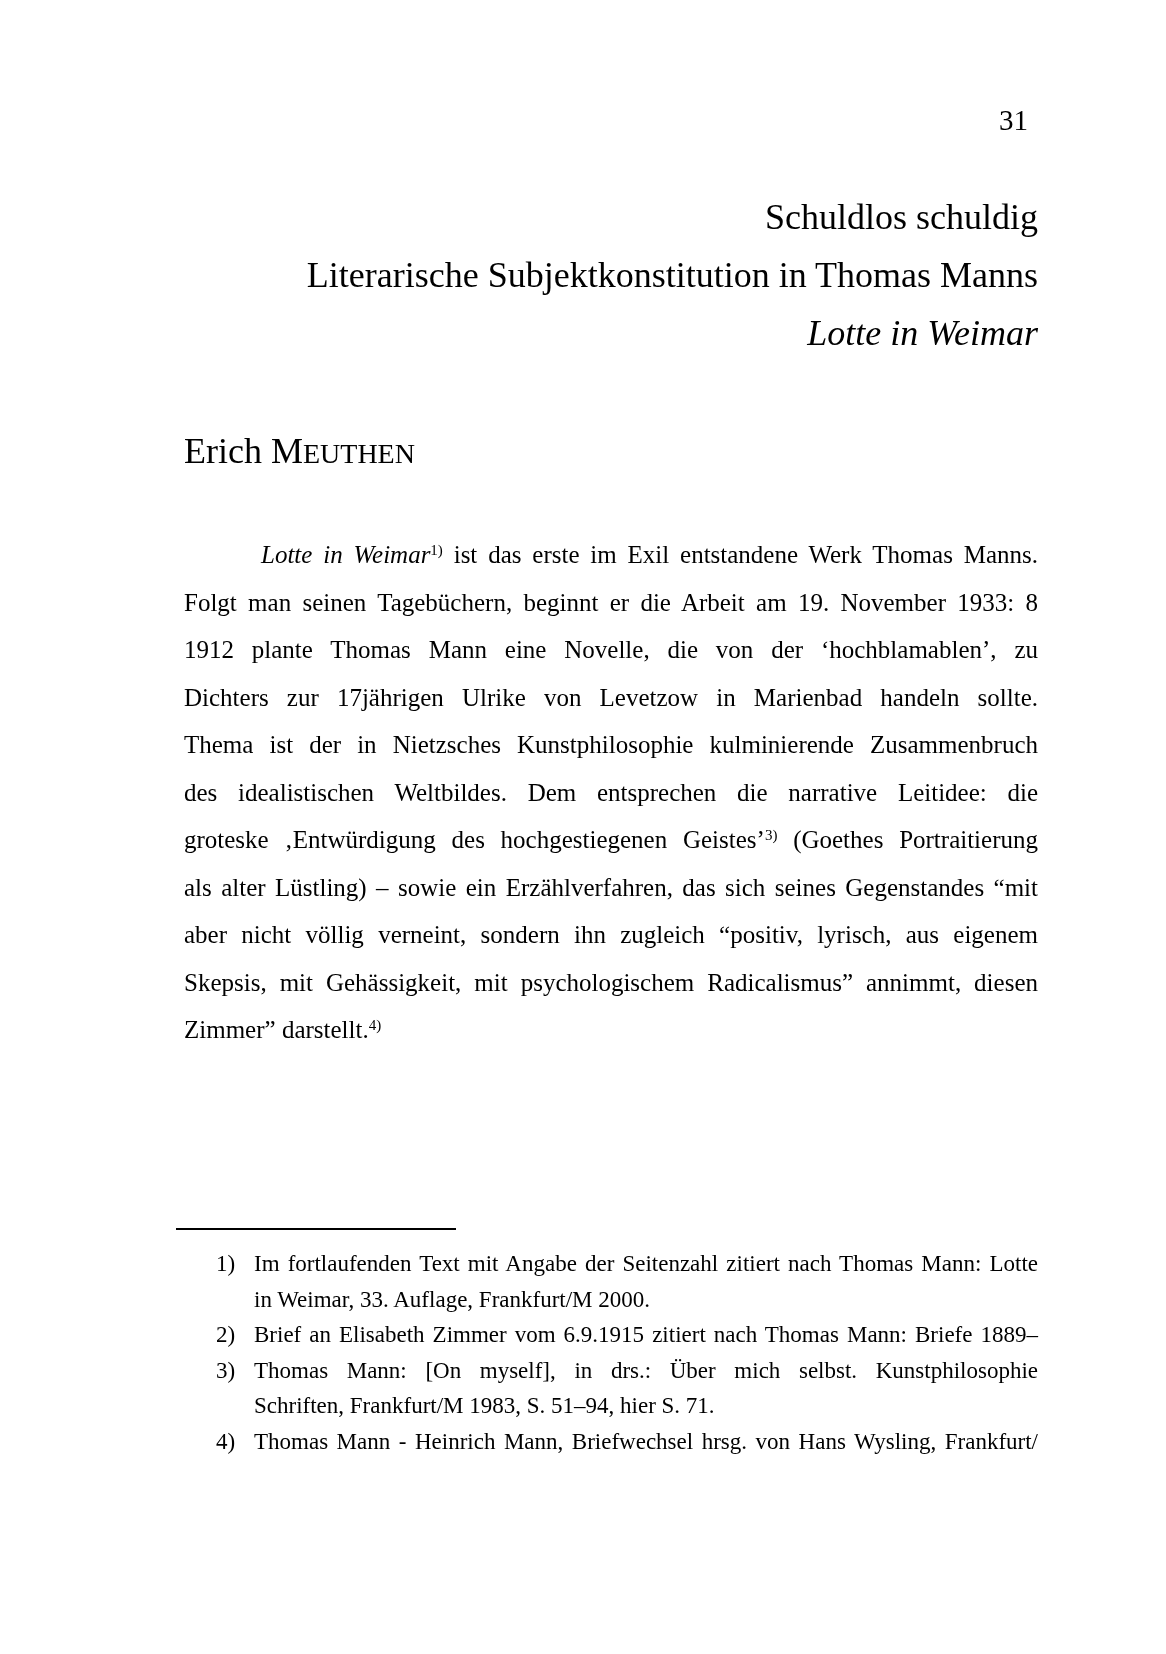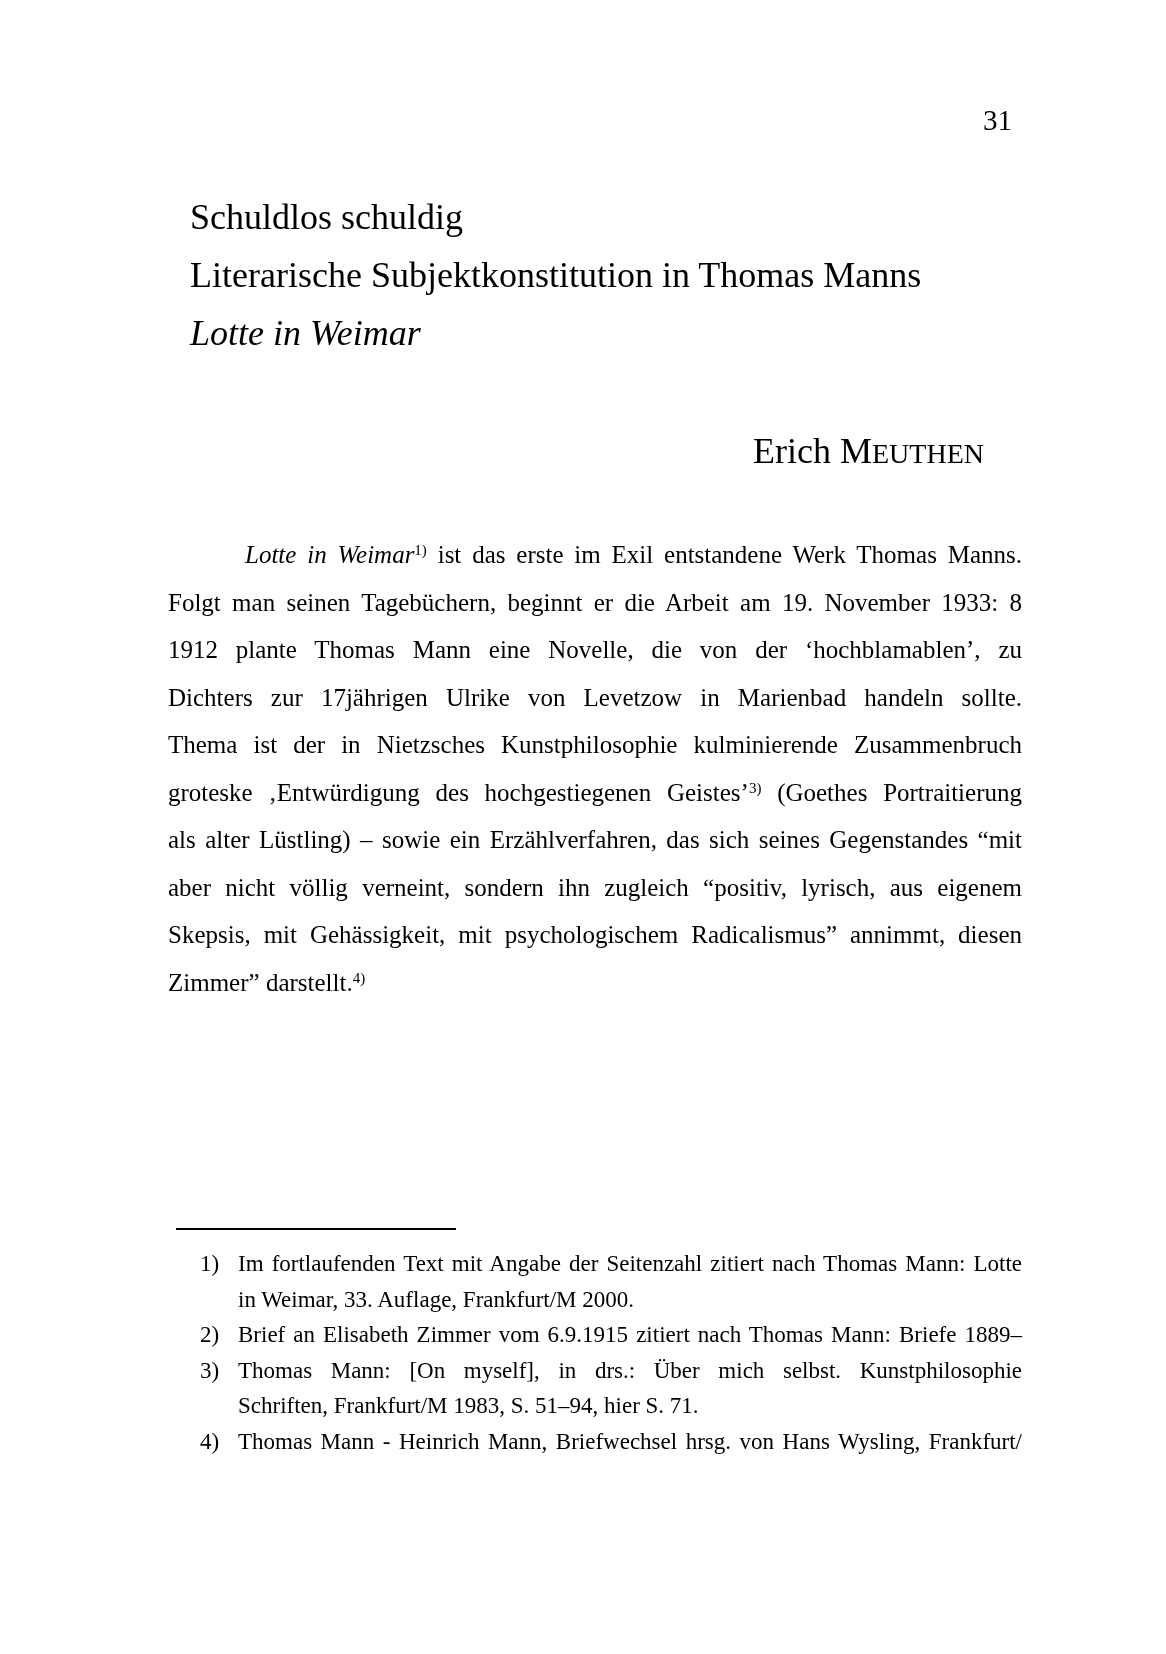--- a/index.html
+++ b/index.html
@@ -1,24 +1,24 @@
 <!DOCTYPE html>
 <html><head>
 <meta charset="utf-8">
 <style>
   html,body{margin:0;padding:0}
   body{width:1166px;height:1654px;background:#ffffff;color:#000;
        font-family:"Liberation Serif",serif;position:relative;overflow:hidden}
-  .abs{position:absolute;left:168px;width:854px;box-sizing:border-box}
+  .abs{position:absolute;left:184px;width:854px;box-sizing:border-box}
   .page-number{top:104px;text-align:right;padding-right:10px;font-size:29px}
-  .title-line{text-align:left;padding-left:22px;font-size:36px;white-space:nowrap}
+  .title-line{text-align:right;padding-left:22px;font-size:36px;white-space:nowrap}
   #t1{top:196px}
   #t2{top:254px}
   #t3{top:312px;font-style:italic}
-  .author{top:430px;text-align:right;padding-right:38px;font-size:36px}
+  .author{top:430px;padding-right:38px;font-size:36px}
   .author .sc{font-size:28px}
   .body-text{top:531px;font-size:25px;line-height:47.5px}
   .line{text-align:justify}
   .line.just{text-align-last:justify}
   .line.indent{text-indent:77px}
   .it{font-style:italic}
   .sup{font-size:60%;vertical-align:0.55em;line-height:0}
   .separator{top:1228px;left:176px;width:280px;border-top:2px solid #000;position:absolute}
   .footnotes{top:1246px;font-size:23px;line-height:35.5px}
   .fn{display:flex}
@@ -37,20 +37,21 @@
 <div class="abs title-line" id="t3">Lotte in Weimar</div>
 
 <div class="abs author"><span>Erich M</span><span class="sc">EUTHEN</span></div>
 
 <div class="abs body-text">
     <div class="line just indent"><span class="it">Lotte in Weimar</span><span class="sup">1)</span><span> ist das erste im Exil entstandene Werk Thomas Manns.</span></div>
     <div class="line just"><span>Folgt man seinen Tagebüchern, beginnt er die Arbeit am 19. November 1933: 8</span></div>
     <div class="line just"><span>1912 plante Thomas Mann eine Novelle, die von der ‘hochblamablen’, zu</span></div>
     <div class="line just"><span>Dichters zur 17jährigen Ulrike von Levetzow in Marienbad handeln sollte.</span></div>
     <div class="line just"><span>Thema ist der in Nietzsches Kunstphilosophie kulminierende Zusammenbruch</span></div>
+    <div class="line just"><span>des idealistischen Weltbildes. Dem entsprechen die narrative Leitidee: die</span></div>
     <div class="line just"><span>groteske ‚Entwürdigung des hochgestiegenen Geistes’</span><span class="sup">3)</span><span> (Goethes Portraitierung</span></div>
     <div class="line just"><span>als alter Lüstling) – sowie ein Erzählverfahren, das sich seines Gegenstandes “mit</span></div>
     <div class="line just"><span>aber nicht völlig verneint, sondern ihn zugleich “positiv, lyrisch, aus eigenem</span></div>
     <div class="line just"><span>Skepsis, mit Gehässigkeit, mit psychologischem Radicalismus” annimmt, diesen</span></div>
     <div class="line"><span>Zimmer” darstellt.</span><span class="sup">4)</span></div>
   </div>
 
 <div class="separator"></div>
 
 <div class="abs footnotes">

